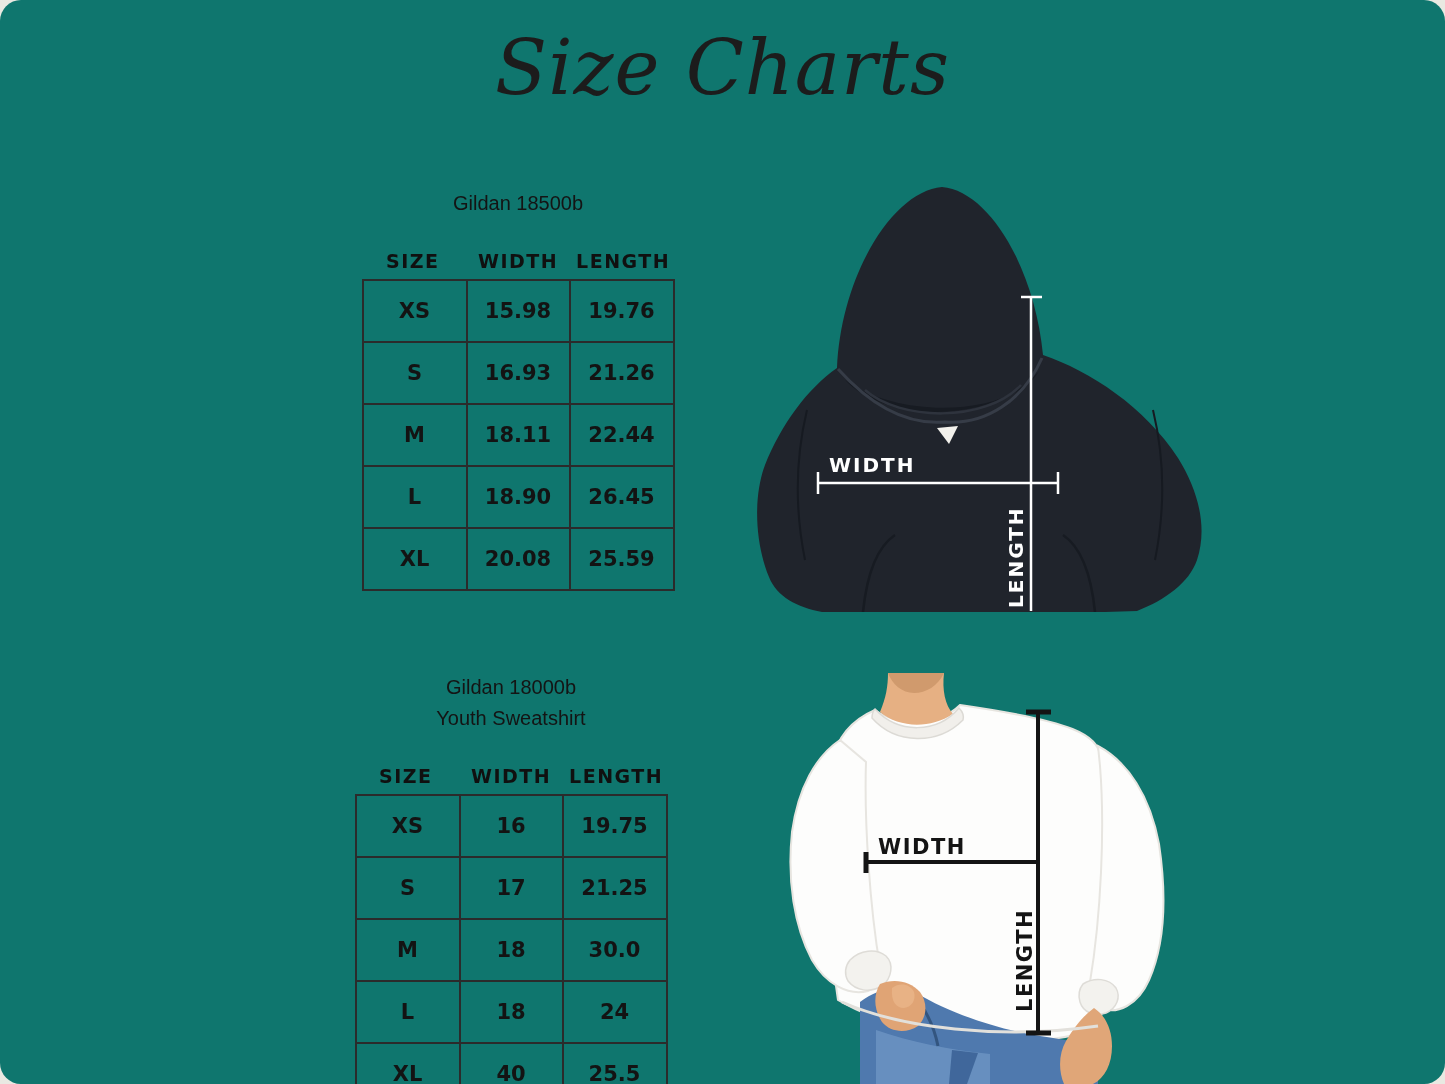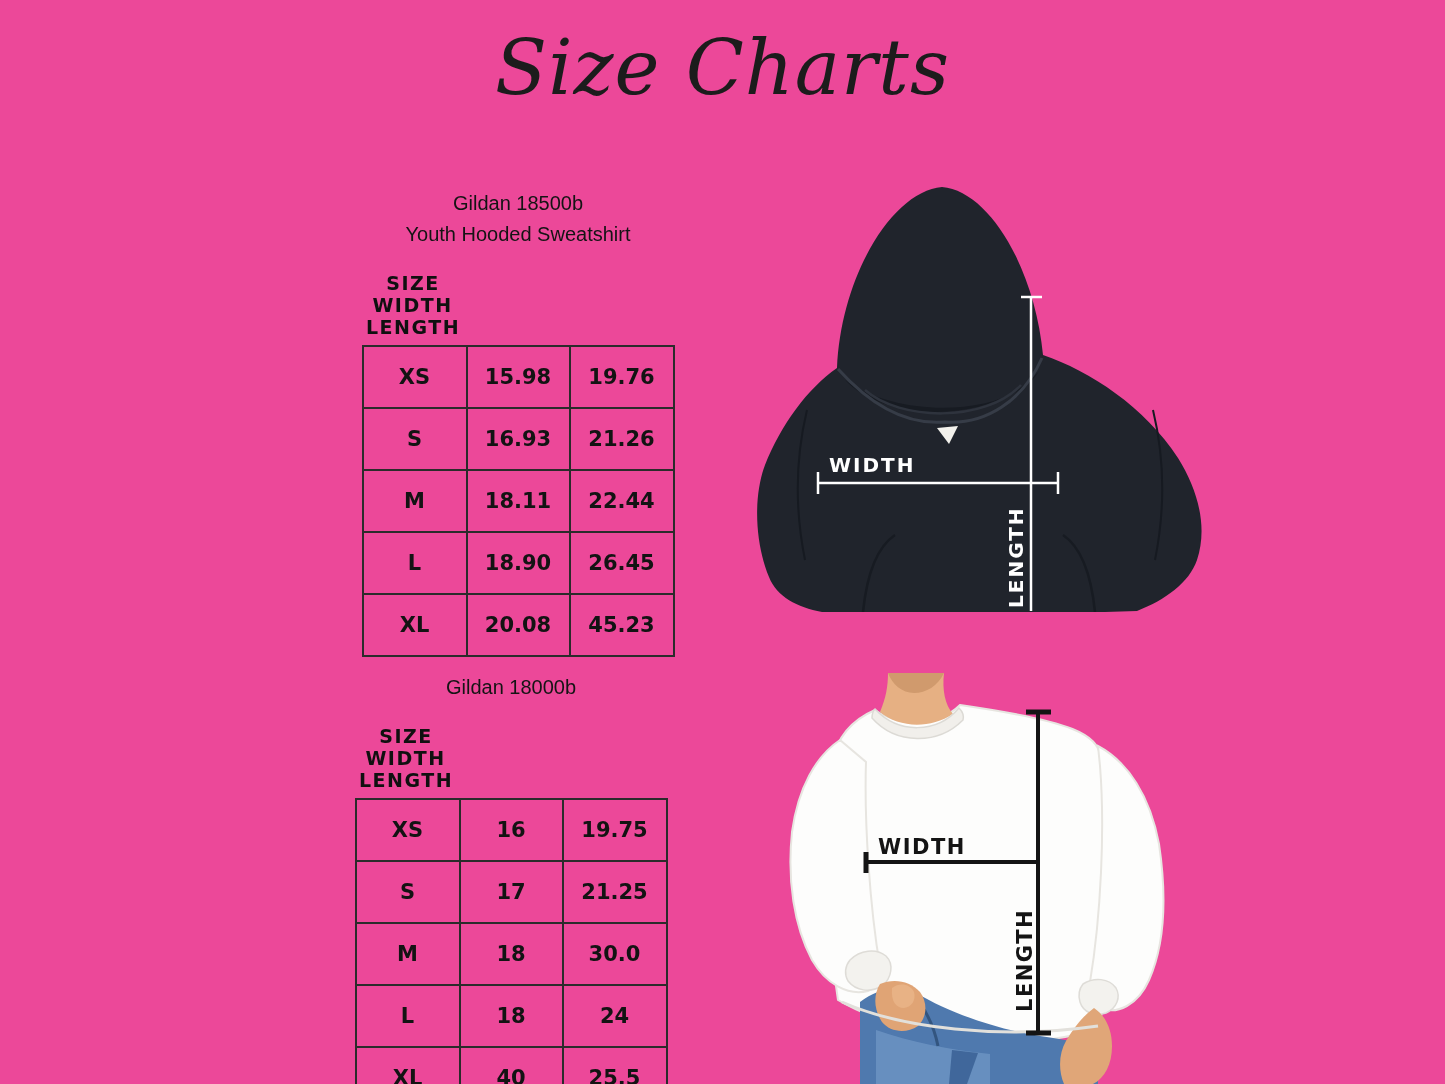--- a/index.html
+++ b/index.html
@@ -1,34 +1,35 @@
 <!DOCTYPE html>
 <html><head>
 <meta charset="utf-8">
 <style>
   html,body{margin:0;padding:0;background:#e9e9e2;}
   .page{
     position:relative;width:1445px;height:1084px;overflow:hidden;
-    background:#ec4899;
+    background:#0f766e;
     font-family:"Liberation Sans",sans-serif;
+    border-radius:21px;
   }
   .main-title{
     position:absolute;left:0;top:8px;width:100%;
     text-align:center;
     font-family:"DejaVu Serif",serif;
     font-style:italic;font-weight:500;
     font-size:76px;line-height:120px;color:#1c1c1c;
     letter-spacing:1px;
   }
   .size-table{position:absolute;}
   .tbl-title{
     text-align:center;font-size:20px;line-height:31px;color:#141414;
     font-family:"Liberation Sans",sans-serif;
   }
-  .tbl-head{display:flex;margin-top:22px;flex-direction:column;}
+  .tbl-head{display:flex;margin-top:31px;}
   .tbl-head div{
     font-family:"DejaVu Sans",sans-serif;font-weight:bold;
     font-size:19px;letter-spacing:1.5px;color:#101010;text-align:center;
   }
   .hc1{width:106px;} .hc2{width:105px;} .hc3{width:106px;}
   table.grid{border-collapse:collapse;margin:7px auto 0 auto;padding-left:20px;}
   table.grid td{
     border:2px solid #2b2b2b;height:60px;text-align:center;vertical-align:middle;
     font-family:"DejaVu Sans",sans-serif;font-weight:bold;font-size:21px;color:#131313;
     padding:0;
@@ -47,21 +48,20 @@
 </head>
 <body>
 
 <div class="page">
 
   <div class="main-title">Size Charts</div>
 
   <div class="size-table" style="left:360px;top:188px;width:316px;">
     <div class="tbl-title">
       <div>Gildan 18500b</div>
-      <div>Youth Hooded Sweatshirt</div>
     </div>
     <div class="tbl-head">
       <div class="hc1">SIZE</div>
       <div class="hc2">WIDTH</div>
       <div class="hc3">LENGTH</div>
     </div>
     <table class="grid">
       <tbody>
           <tr>
         <td class="c1">XS</td>
@@ -79,29 +79,30 @@
         <td class="c3">22.44</td>
       </tr>
       <tr>
         <td class="c1">L</td>
         <td class="c2">18.90</td>
         <td class="c3">26.45</td>
       </tr>
       <tr>
         <td class="c1">XL</td>
         <td class="c2">20.08</td>
-        <td class="c3">45.23</td>
+        <td class="c3">25.59</td>
       </tr>
     </tbody>
       </table>
   </div>
 
   <div class="size-table" style="left:353px;top:672px;width:316px;">
     <div class="tbl-title">
       <div>Gildan 18000b</div>
+      <div>Youth Sweatshirt</div>
     </div>
     <div class="tbl-head">
       <div class="hc1">SIZE</div>
       <div class="hc2">WIDTH</div>
       <div class="hc3">LENGTH</div>
     </div>
     <table class="grid">
       <tbody>
           <tr>
         <td class="c1">XS</td>

